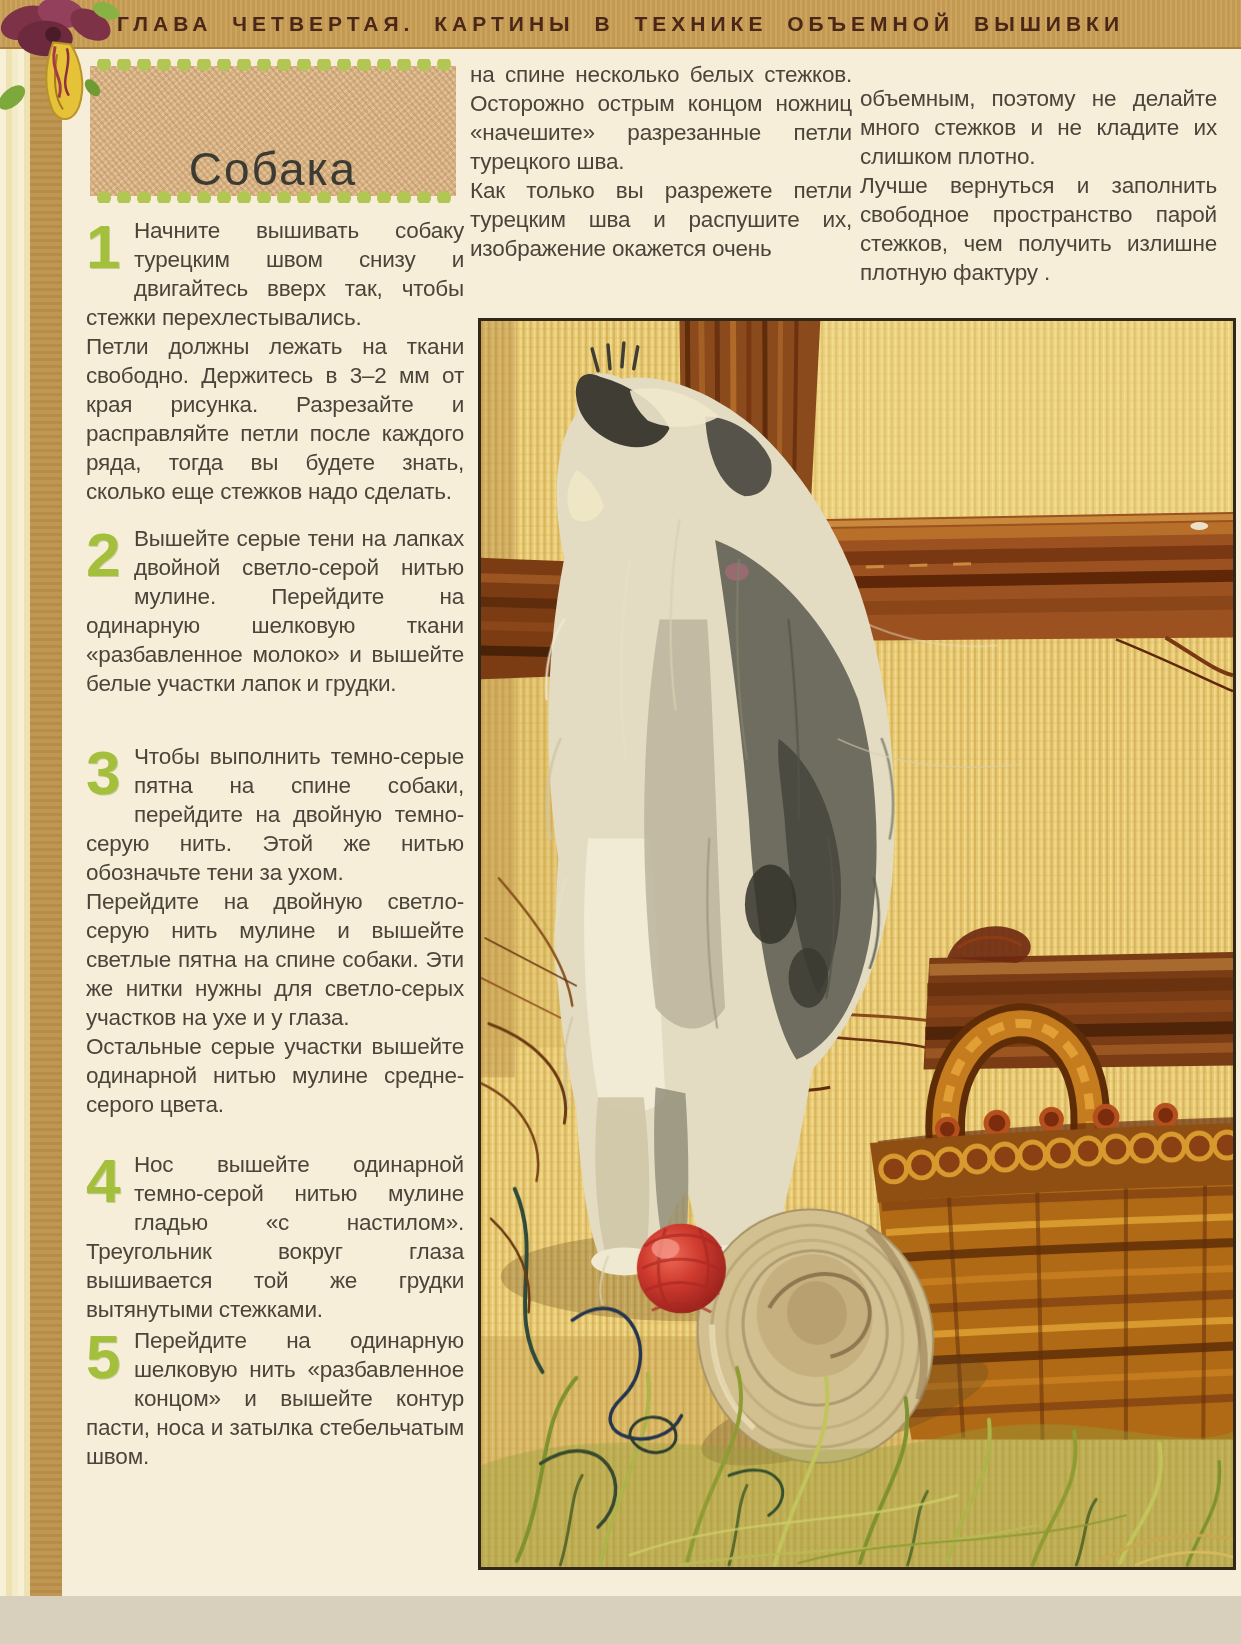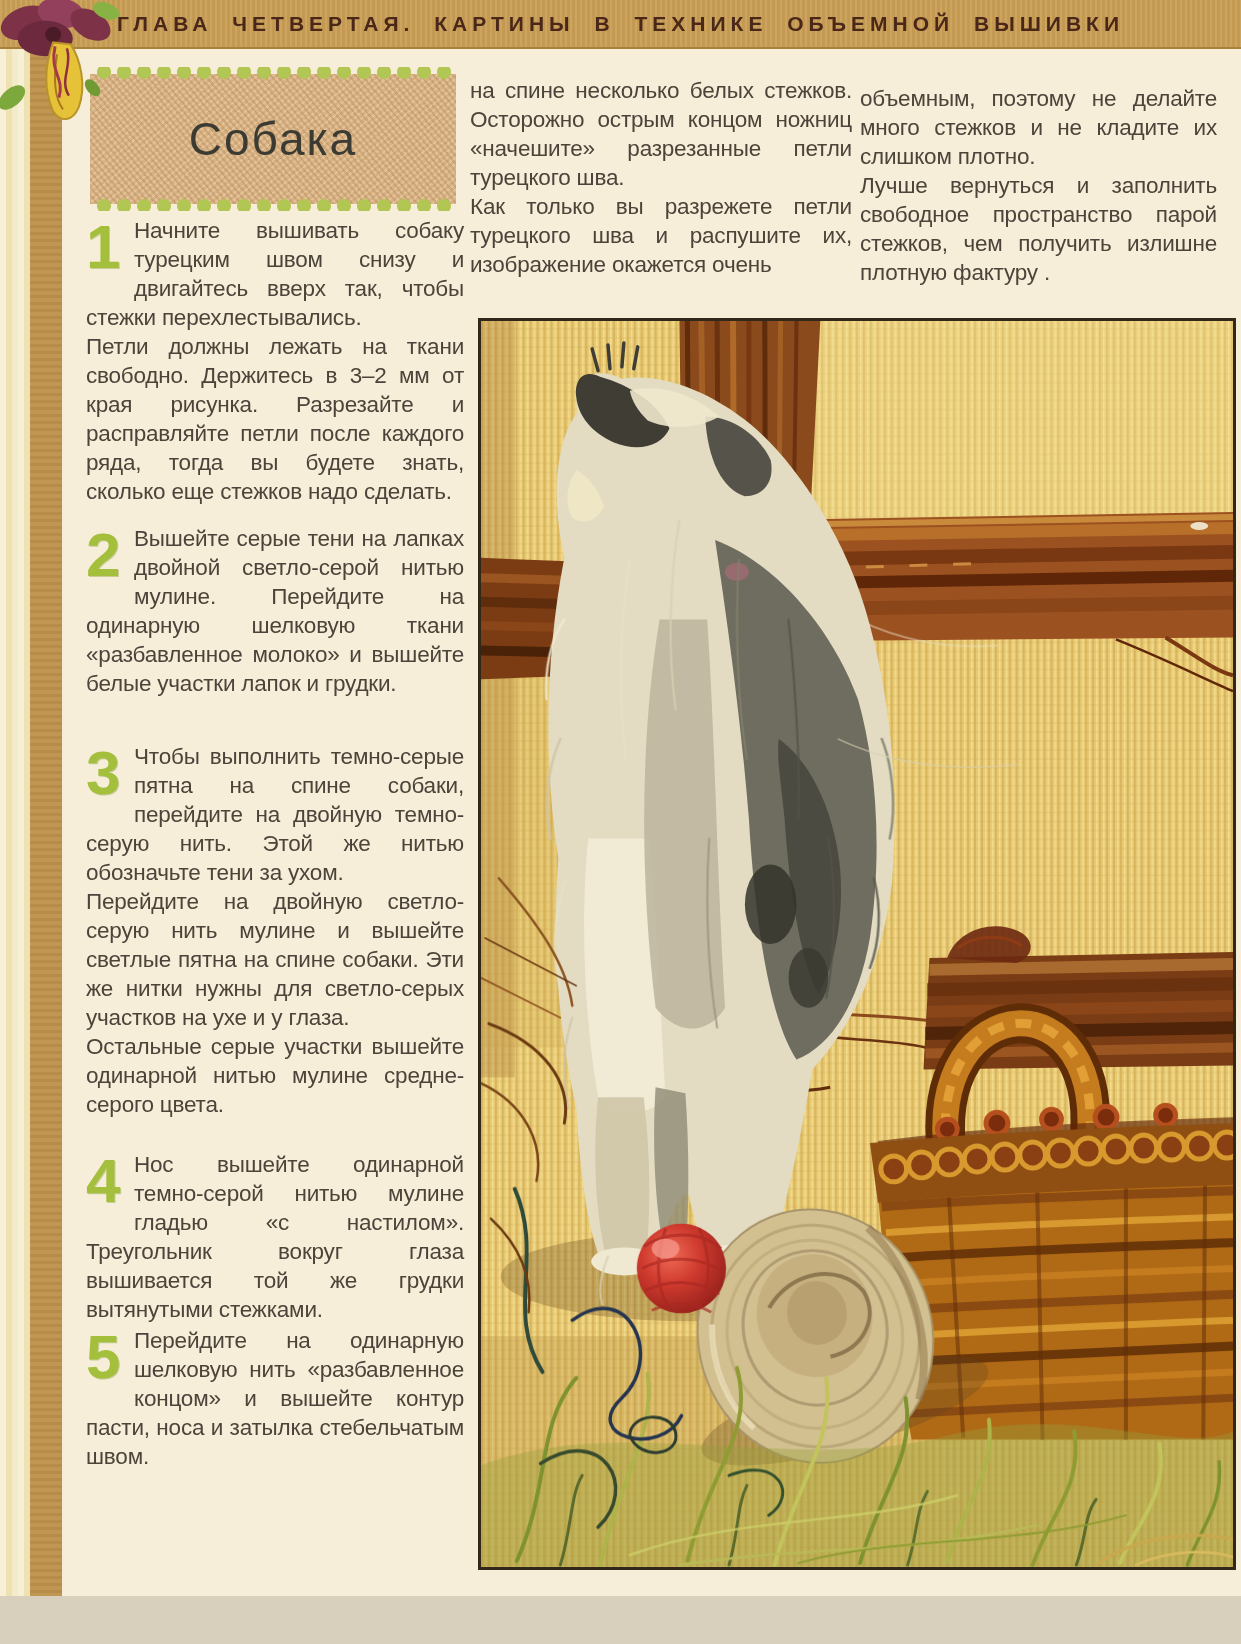--- a/index.html
+++ b/index.html
@@ -32,41 +32,41 @@
     background:#c49a52 repeating-linear-gradient(90deg,rgba(255,240,200,.12) 0 3px,rgba(0,0,0,0) 3px 6px);
     border-top:2px solid #b18a44;
   }
   .page-number{
     position:absolute;left:24px;top:1594px;z-index:4;
     font-size:38px;font-weight:normal;color:#2e2620;letter-spacing:2px;
   }
   .corner-flower{position:absolute;left:-4px;top:-6px;width:128px;height:150px;z-index:5;}
   
   .title-banner{
-    position:absolute;left:90px;top:74px;width:366px;height:130px;z-index:2;
+    position:absolute;left:90px;top:66px;width:366px;height:130px;z-index:2;
     background:#d7b285;
     background-image:
       repeating-linear-gradient(50deg,rgba(178,128,74,.35) 0 2px,rgba(0,0,0,0) 2px 5px),
       repeating-linear-gradient(-40deg,rgba(255,236,204,.28) 0 2px,rgba(0,0,0,0) 2px 5px);
-    display:flex;align-items:center;justify-content:center;
+    display:flex;align-items:flex-end;justify-content:center;
   }
   .scallop{position:absolute;left:4px;right:4px;height:15px;background-repeat:repeat-x;background-size:20px 15px;}
   .scallop.top{top:-7px;background-image:radial-gradient(circle at 10px 5px,#b2c654 6.5px,rgba(0,0,0,0) 7.5px);}
   .scallop.bottom{bottom:-7px;background-image:radial-gradient(circle at 10px 10px,#b2c654 6.5px,rgba(0,0,0,0) 7.5px);}
   .title-text{font-size:46px;color:#3b3b33;letter-spacing:2px;}
   
   .txt{font-size:22.5px;line-height:29px;text-align:justify;letter-spacing:-0.2px;}
   .txt p{margin:0;}
   .col1-step{position:absolute;left:86px;width:378px;z-index:2;}
   .stepnum{
     float:left;width:40px;margin:3px 8px 0 0;
     font-size:62px;line-height:56px;font-weight:bold;color:#a3bf3b;
     text-shadow:1px 1px 0 rgba(110,140,30,.35);
   }
-  .col-mid{position:absolute;left:470px;top:76px;width:382px;z-index:2;}
+  .col-mid{position:absolute;left:470px;top:60px;width:382px;z-index:2;}
   .col-right{position:absolute;left:860px;top:84px;width:357px;z-index:2;}
   
   .photo-frame{
     position:absolute;left:478px;top:318px;width:758px;height:1252px;z-index:1;
     border:3px solid #32281a;box-sizing:border-box;background:#e8ca74;
   }
   .photo-frame svg{display:block;width:100%;height:100%;}
 </style>
 </head>
 <body>
@@ -117,21 +117,21 @@
   </div>
   <div class="col1-step txt" style="top:1150px">
     <p><span class="stepnum">4</span><span>Нос вышейте одинарной темно-серой нитью мулине гладью «с настилом». Треугольник вокруг глаза вышивается той же грудки вытянутыми стежками.</span></p>
   </div>
   <div class="col1-step txt" style="top:1326px">
     <p><span class="stepnum">5</span><span>Перейдите на одинарную шелковую нить «разбавленное концом» и вышейте контур пасти, носа и затылка стебельчатым швом.</span></p>
   </div>
 
   <div class="col-mid txt">
     <p>на спине несколько белых стежков. Осторожно острым концом ножниц «начешите» разрезанные петли турецкого шва.</p>
-    <p>Как только вы разрежете петли турецкого шва и распушите их, изображение окажется очень</p>
+    <p>Как только вы разрежете петли турецким шва и распушите их, изображение окажется очень</p>
   </div>
   <div class="col-right txt">
     <p>объемным, поэтому не делайте много стежков и не кладите их слишком плотно.</p>
     <p>Лучше вернуться и заполнить свободное пространство парой стежков, чем получить излишне плотную фактуру .</p>
   </div>
 
   <div class="photo-frame">
     <svg viewBox="0 0 758 1252" preserveAspectRatio="none" role="img" aria-label="Embroidered picture: shaggy grey-and-white sheepdog seen from behind, sitting up and looking at a window; wicker basket with handle, straw hat, red ball, grass and loose threads on a yellow canvas">
       <defs>
         <pattern id="cv" width="7" height="9" patternUnits="userSpaceOnUse">

